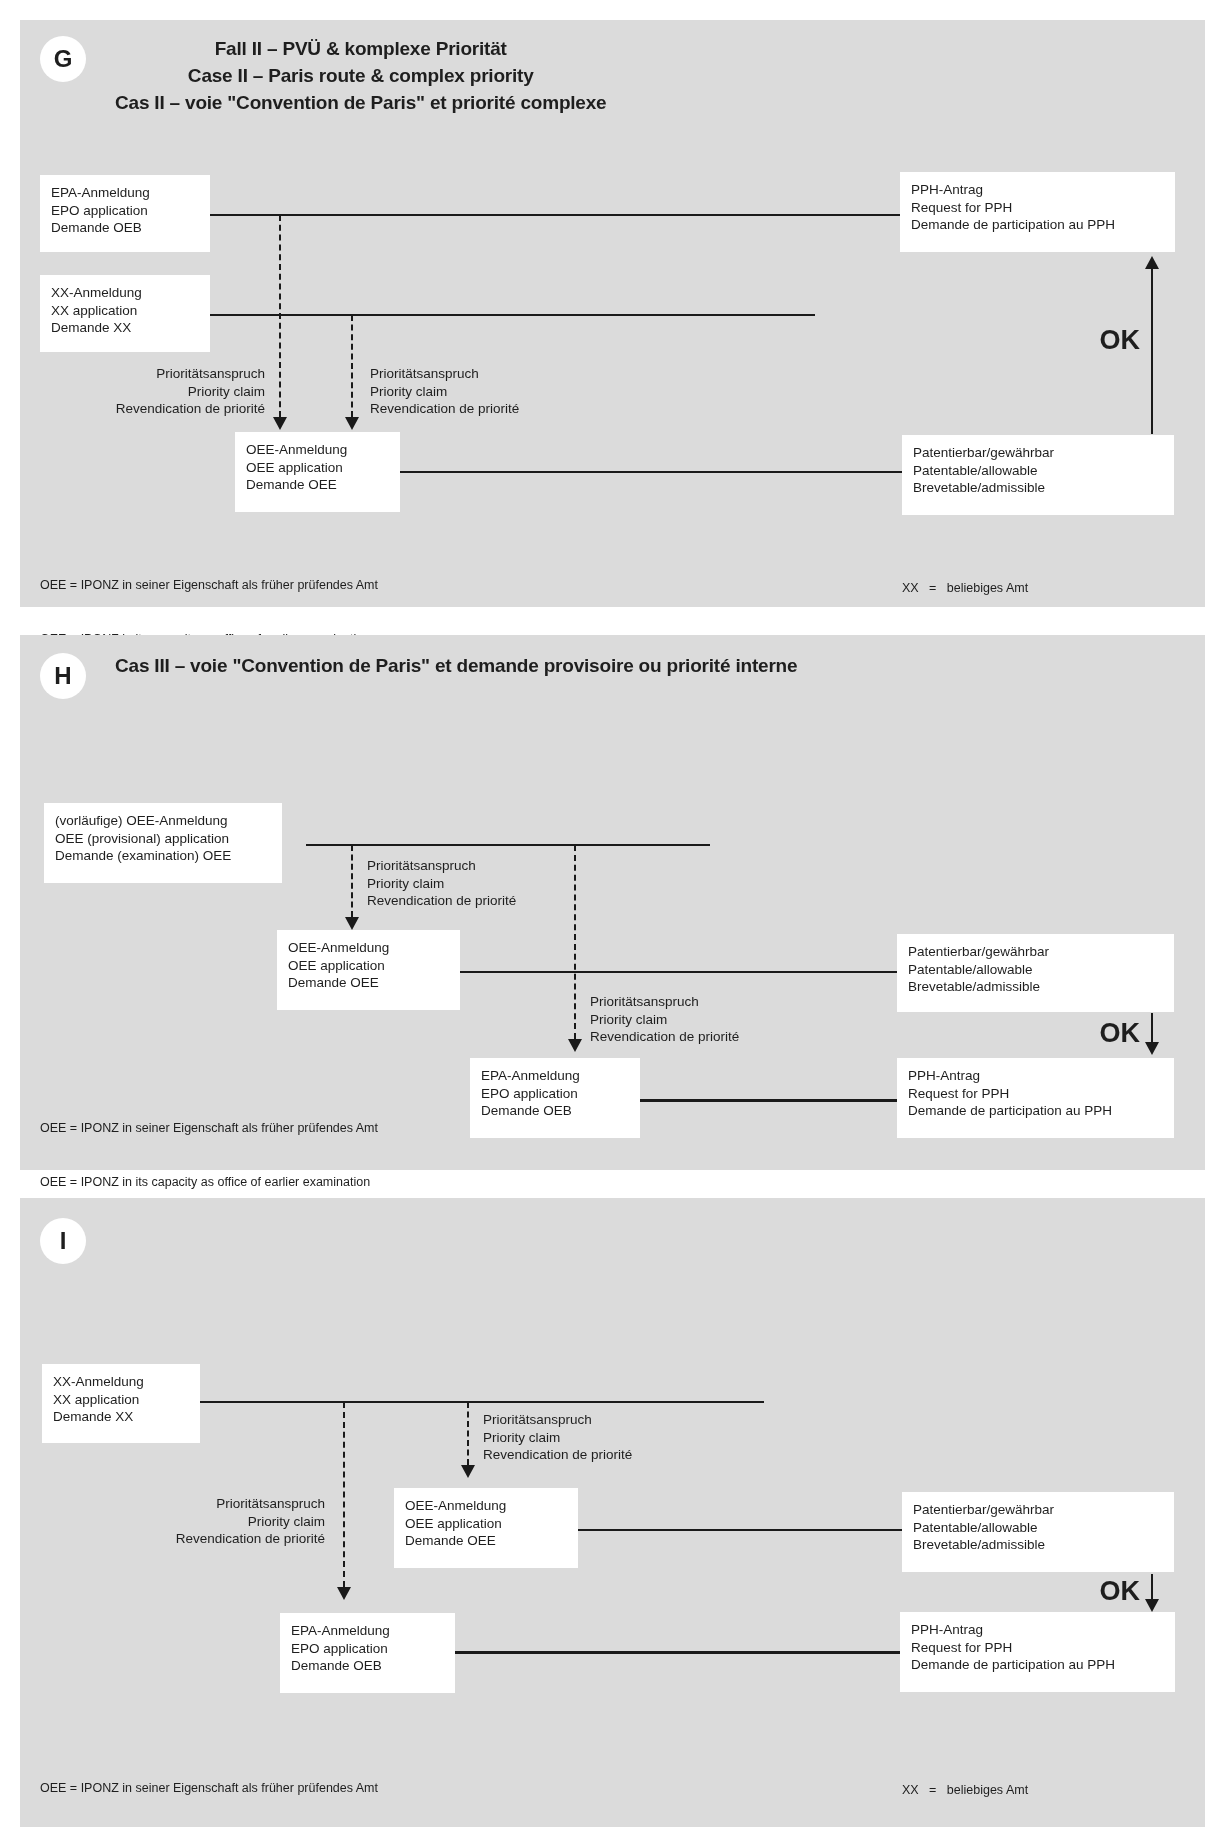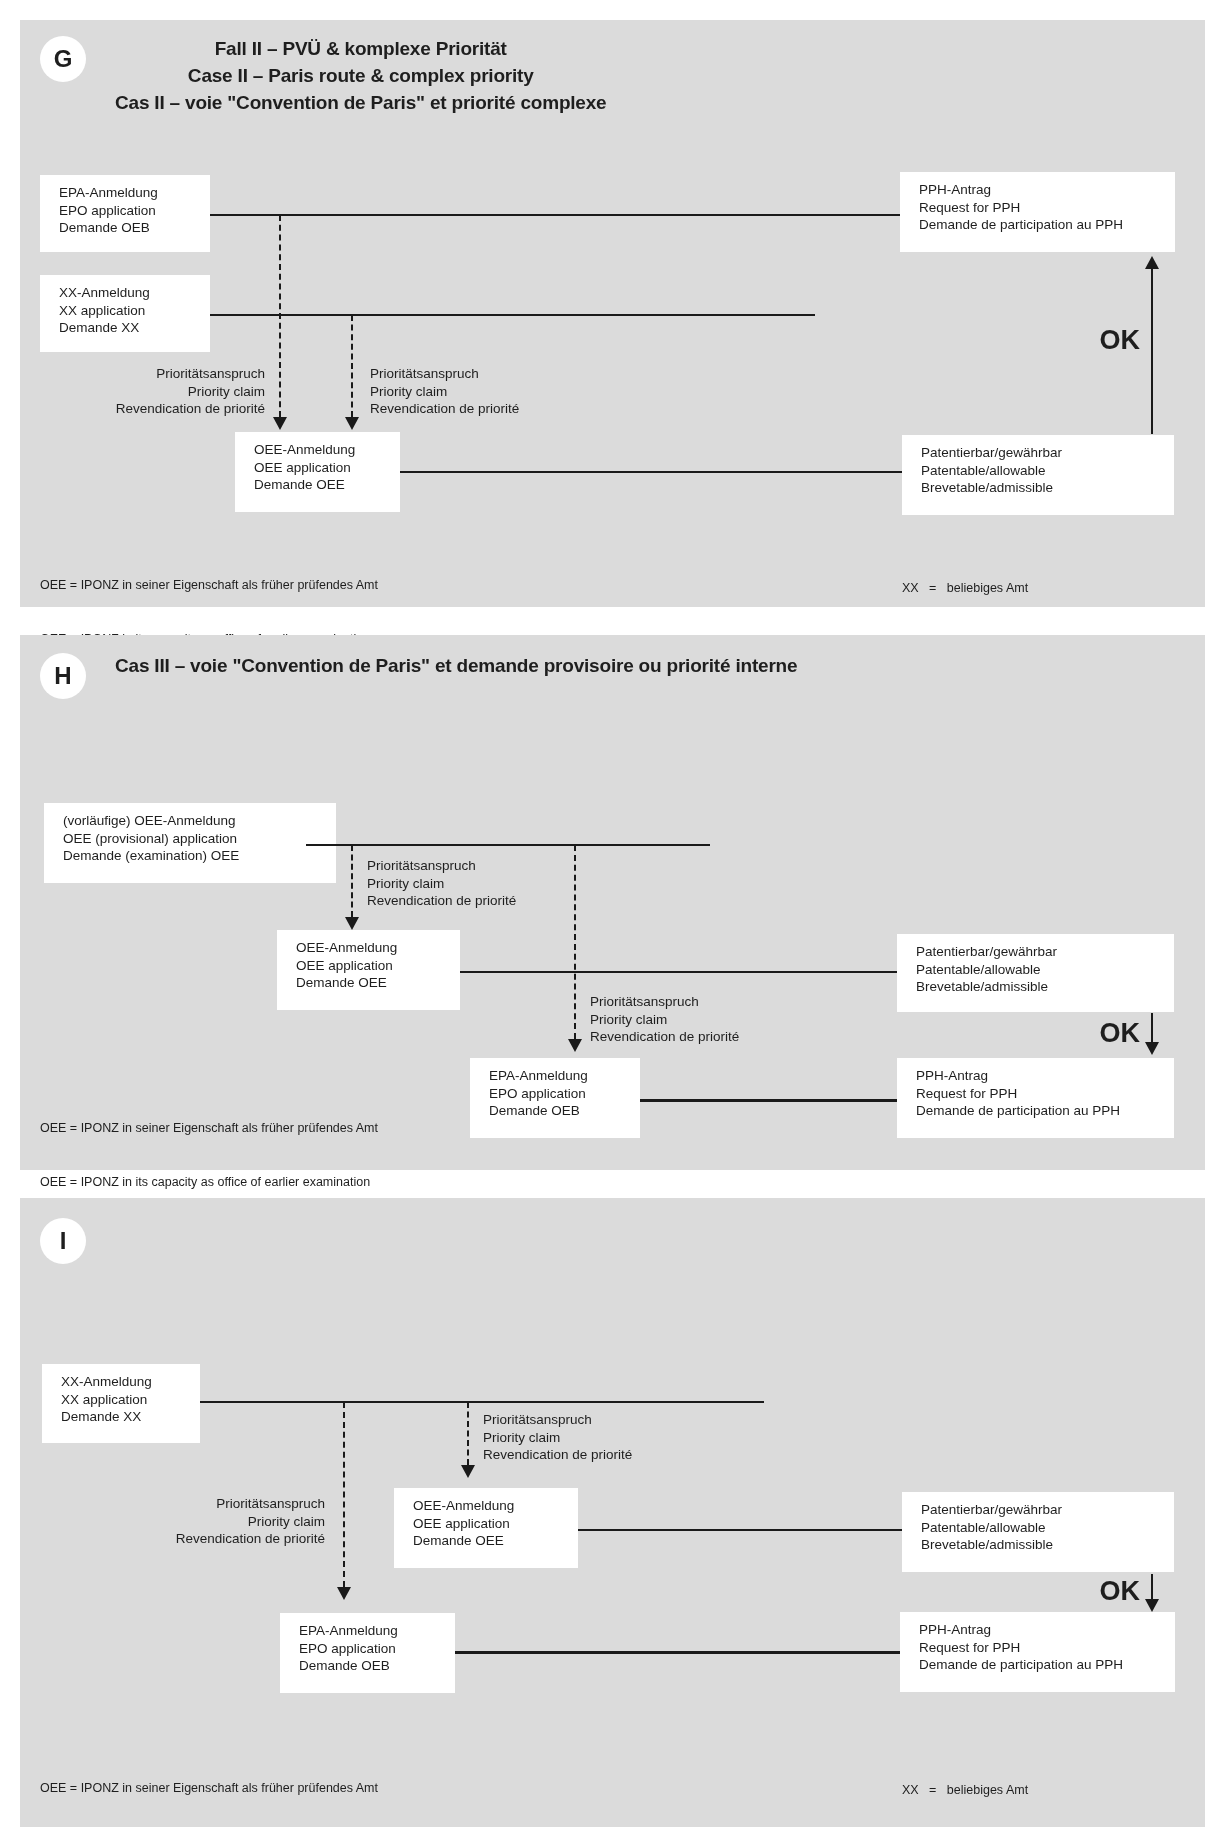--- a/index.html
+++ b/index.html
@@ -3,21 +3,21 @@
 <meta charset="utf-8">
 <style>
   html,body{margin:0;padding:0;background:#ffffff;}
   #page{position:relative;width:1217px;height:1832px;background:#ffffff;
         font-family:"Liberation Sans",sans-serif;color:#1e1e1e;overflow:hidden;}
   .panel{position:absolute;left:20px;width:1185px;background:#dbdbdb;}
   .badge{position:absolute;width:46px;height:46px;background:#ffffff;border-radius:50%;
          display:flex;align-items:center;justify-content:center;
          font-size:24px;font-weight:bold;color:#1e1e1e;}
   .titles{position:absolute;font-size:19px;font-weight:bold;line-height:27px;letter-spacing:-0.2px;}
-  .box{position:absolute;background:#ffffff;padding:9px 19px;box-sizing:border-box;
+  .box{position:absolute;background:#ffffff;padding:9px 11px;box-sizing:border-box;
        font-size:13.5px;line-height:17.5px;}
   .hline{position:absolute;height:2px;background:#1a1a1a;}
   .hline.thick{height:3px;}
   .vdash{position:absolute;width:0;border-left:2px dashed #1a1a1a;}
   .vline{position:absolute;width:2px;background:#1a1a1a;}
   .ahead-down{position:absolute;width:0;height:0;
       border-left:7px solid transparent;border-right:7px solid transparent;
       border-top:13px solid #1a1a1a;}
   .ahead-up{position:absolute;width:0;height:0;
       border-left:7px solid transparent;border-right:7px solid transparent;
@@ -105,21 +105,21 @@
   </div>
 
   <div class="panel" style="top:635px;height:535px;">
     <div class="badge" style="left:20px;top:18px;">
       <span>H</span>
     </div>
     <div class="titles" style="left:95px;top:17px;">
       <div>Cas III – voie "Convention de Paris" et demande provisoire ou priorité interne</div>
     </div>
 
-    <div class="box" style="left:24px;top:168px;width:292px;height:80px;">
+    <div class="box" style="left:24px;top:168px;width:238px;height:80px;">
       <div>(vorläufige) OEE-Anmeldung</div>
       <div>OEE (provisional) application</div>
       <div>Demande (examination) OEE</div>
     </div>
     <div class="box" style="left:257px;top:295px;width:183px;height:80px;">
       <div>OEE-Anmeldung</div>
       <div>OEE application</div>
       <div>Demande OEE</div>
     </div>
     <div class="box" style="left:877px;top:299px;width:277px;height:78px;">

